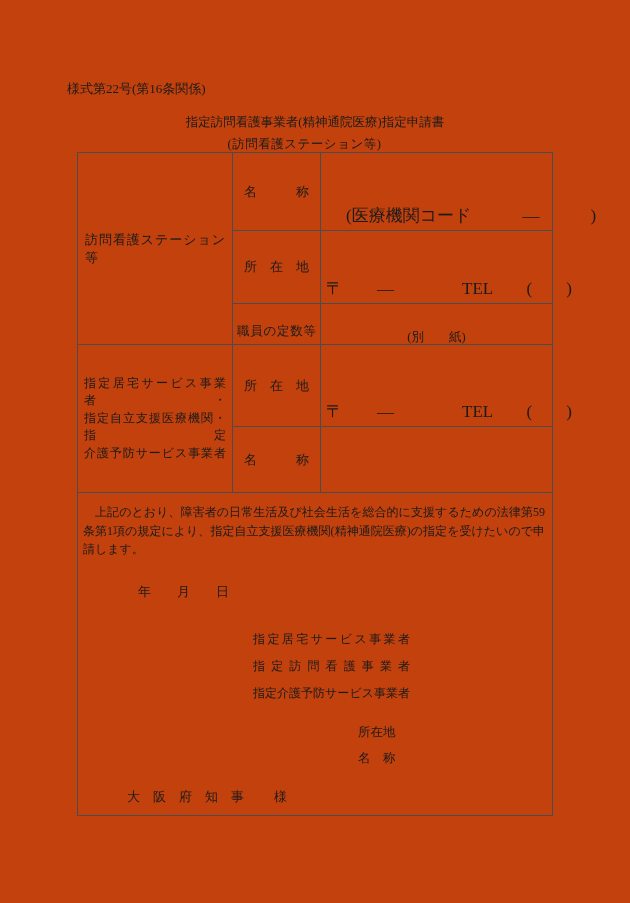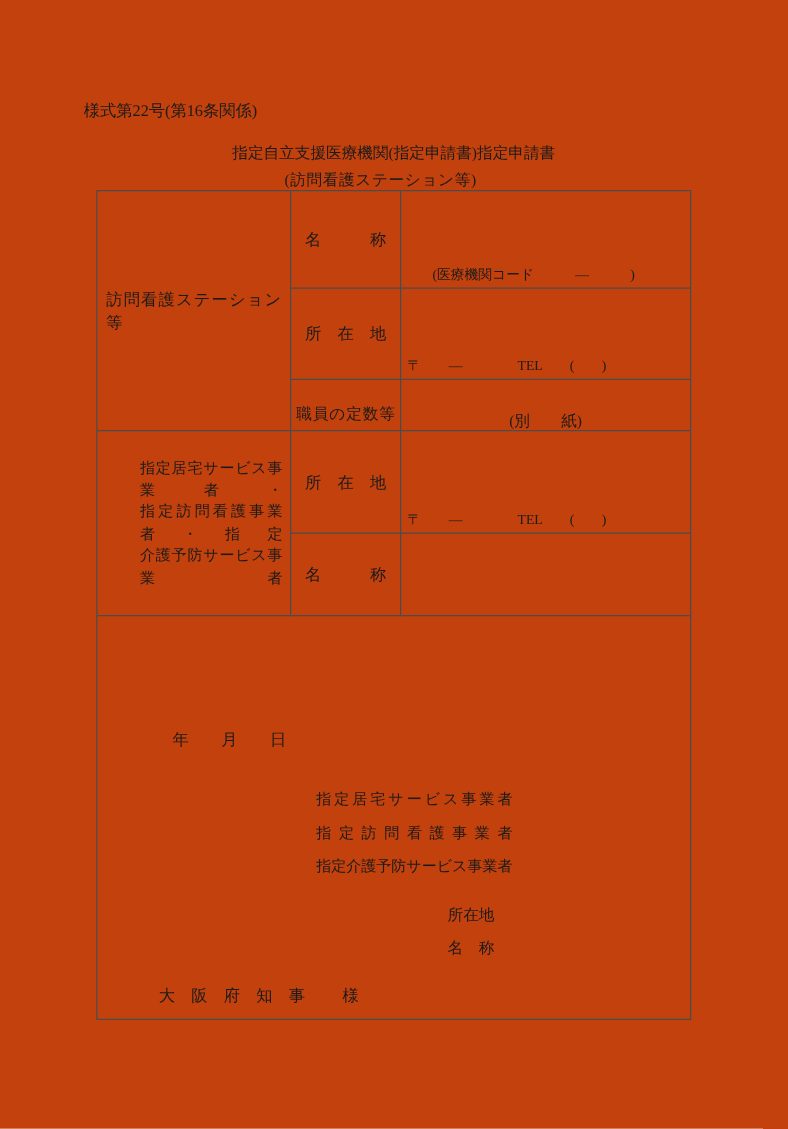--- a/index.html
+++ b/index.html
@@ -27,37 +27,37 @@
   .h5{top:339px;left:0;width:474px;}
 
   .cell{position:absolute;box-sizing:border-box;}
   .flexc{display:flex;align-items:center;justify-content:center;}
   .jlabel{width:100%;font-size:13px;text-align:justify;text-align-last:justify;}
 
   .s1-header{left:0;top:0;width:154px;height:191px;}
   .s1-header .jlabel{padding:0 7px;}
   .s2-header{left:0;top:192px;width:154px;height:147px;}
   .s2-header .hdr-lines{width:100%;padding:0 6px;box-sizing:border-box;}
-  .s2-header .hdr-line{font-size:12px;line-height:17.5px;text-align:justify;text-align-last:justify;margin-left:28px;}
+  .s2-header .hdr-line{font-size:12px;line-height:17.5px;text-align:justify;text-align-last:justify;}
 
   .lab-name1{left:155px;top:0;width:87px;height:77px;}
   .lab-addr1{left:155px;top:78px;width:87px;height:72px;}
   .lab-staff{left:155px;top:151px;width:87px;height:40px;}
   .lab-staff .jlabel{padding:0 4px;font-size:12.5px;margin-top:15px;}
   .lab-addr2{left:155px;top:192px;width:87px;height:81px;}
   .lab-name2{left:155px;top:274px;width:87px;height:65px;}
   .lab-name1 .jlabel,.lab-addr1 .jlabel,.lab-addr2 .jlabel,.lab-name2 .jlabel{padding:0 11px;}
 
   .val-name1{left:243px;top:0;width:231px;height:77px;}
   .val-addr1{left:243px;top:78px;width:231px;height:72px;}
   .val-staff{left:243px;top:164px;width:231px;height:40px;display:flex;align-items:center;justify-content:center;}
   .val-addr2{left:243px;top:192px;width:231px;height:81px;}
   .val-name2{left:243px;top:274px;width:231px;height:65px;}
 
-  .note{position:absolute;font-size:11px;white-space:pre;}
+  .note{position:absolute;font-size:17px;white-space:pre;}
   .code-note{bottom:3px;left:25px;}
   .addr-note{bottom:3px;left:5px;text-align:center;}
   .staff-value{font-size:12.5px;white-space:pre;}
 
   .free-area{left:0;top:340px;width:474px;height:322px;}
   .statement{position:absolute;top:10px;left:5px;width:462px;font-size:12px;line-height:18.5px;
              text-align:justify;text-indent:1em;}
   .date-line{position:absolute;top:90px;left:60px;font-size:13px;white-space:pre;}
   .applicants{position:absolute;top:133px;left:175px;width:157px;}
   .applicant-line{font-size:12px;line-height:27px;text-align:justify;text-align-last:justify;}
@@ -66,21 +66,21 @@
   .addressee-line{position:absolute;top:295px;left:17px;font-size:13px;}
   .addressee{letter-spacing:13px;margin-left:32px;}
   .honorific{margin-left:17px;}
 </style>
 </head>
 <body>
 
 <div class="page">
 
   <div class="form-number">様式第22号(第16条関係)</div>
-  <div class="title">指定自立支援医療機関(指定申請書)指定申請書</div>
+  <div class="title">指定訪問看護事業者(精神通院医療)指定申請書</div>
   <div class="subtitle">(訪問看護ステーション等)</div>
 
   <div class="table">
 
     <div class="vline v1"></div>
     <div class="vline v2"></div>
     <div class="hline h1"></div>
     <div class="hline h2"></div>
     <div class="hline h3"></div>
     <div class="hline h4"></div>
@@ -107,38 +107,39 @@
     <div class="cell lab-staff flexc">
       <span class="jlabel">職員の定数等</span>
     </div>
     <div class="cell val-staff">
       <span class="staff-value">(別　　紙)</span>
     </div>
 
     <div class="cell s2-header flexc">
       <div class="hdr-lines">
         <div class="hdr-line">指定居宅サービス事業者・</div>
-        <div class="hdr-line">指定訪問看護事業者・指定</div>
+        <div class="hdr-line">指定自立支援医療機関・指定</div>
         <div class="hdr-line">介護予防サービス事業者</div>
       </div>
     </div>
 
     <div class="cell lab-addr2 flexc">
       <span class="jlabel">所在地</span>
     </div>
     <div class="cell val-addr2">
       <span class="note addr-note">〒　　―　　　　TEL　　(　　)</span>
     </div>
 
     <div class="cell lab-name2 flexc">
       <span class="jlabel">名称</span>
     </div>
     <div class="cell val-name2"></div>
 
     <div class="cell free-area">
+      <div class="statement">上記のとおり、障害者の日常生活及び社会生活を総合的に支援するための法律第59条第1項の規定により、指定自立支援医療機関(精神通院医療)の指定を受けたいので申請します。</div>
       <div class="date-line">年　　月　　日</div>
 
       <div class="applicants">
         <div class="applicant-line">指定居宅サービス事業者</div>
         <div class="applicant-line">指定訪問看護事業者</div>
         <div class="applicant-line">指定介護予防サービス事業者</div>
       </div>
 
       <div class="addr-name-block">
         <div>所在地</div>

